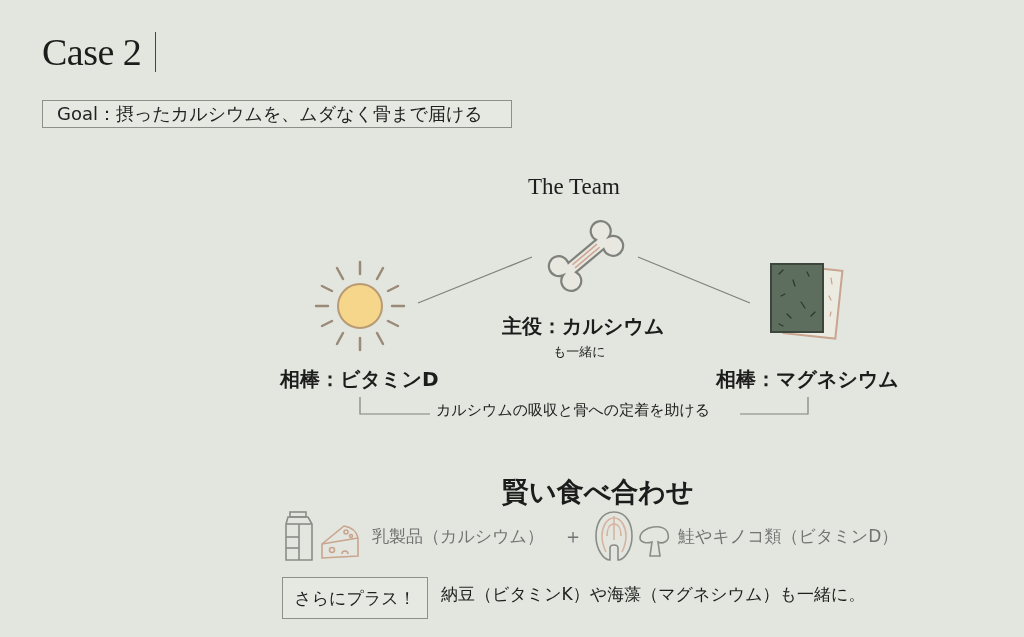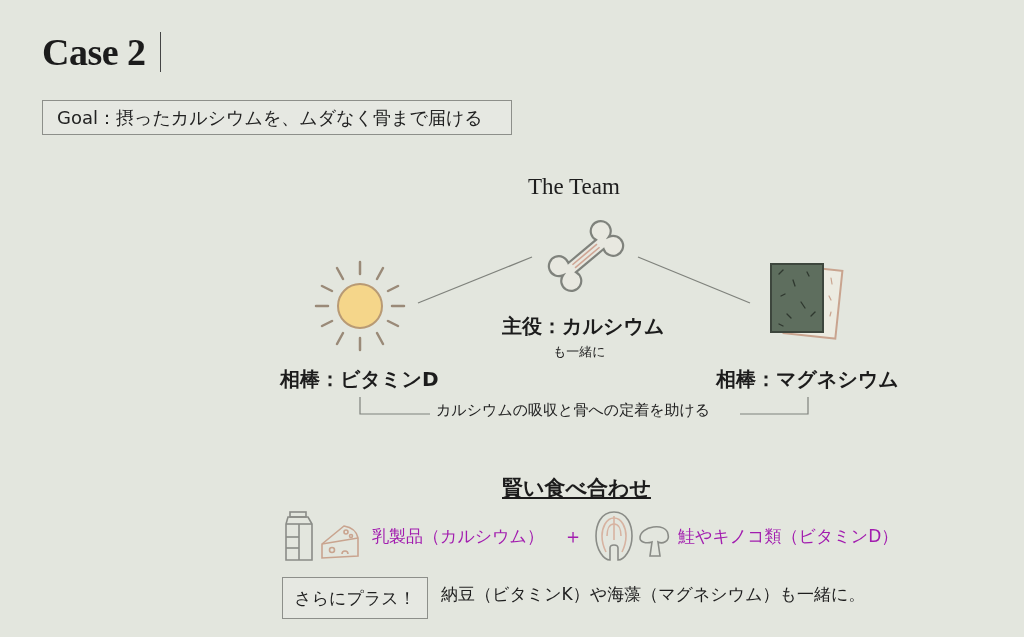--- a/index.html
+++ b/index.html
@@ -7,41 +7,41 @@
     width: 1024px; height: 637px; overflow: hidden;
     background: #e3e6de;
     font-family: "DejaVu Sans", "Liberation Sans", sans-serif;
     color: #1e1e1e;
     position: relative;
   }
   .title {
     position: absolute; left: 42px; top: 30px;
     font-family: "Liberation Serif", "DejaVu Serif", serif;
     font-size: 38px; letter-spacing: -0.5px; color: #1c1c1c;
-    white-space: nowrap; display: flex; align-items: center; font-weight: bold;
+    white-space: nowrap; display: flex; align-items: center;
   }
   .title .sep { display: inline-block; width: 1px; height: 40px; background: #444; margin: 0 14px 0 14px; }
   .goal-box {
-    position: absolute; left: 42px; top: 100px; width: 470px; height: 35px;
+    position: absolute; left: 42px; top: 100px; width: 470px; height: 28px;
     border: 1.5px solid #8d8f8a; background: #e6e8e2; box-sizing: border-box;
     display: flex; align-items: center; padding-left: 14px;
     font-size: 18px; color: #222;
   }
   .team-title {
     position: absolute; left: 528px; top: 174px;
     font-family: "Liberation Serif", "DejaVu Serif", serif;
     font-size: 23px; color: #1e1e1e;
   }
   svg.lines { position: absolute; left: 0; top: 0; }
   .icon { position: absolute; }
   .label-lg { position: absolute; font-size: 20px; font-weight: bold; color: #1c1c1c; white-space: nowrap; }
   .label-sm { position: absolute; font-size: 13px; color: #222; white-space: nowrap; }
   .support-text { position: absolute; left: 436px; top: 401px; font-size: 15px; color: #222; white-space: nowrap; }
-  .combo-title { position: absolute; left: 502px; top: 474px; font-size: 21px; font-weight: bold; color: #1c1c1c; text-decoration: underline; }
-  .combo-row { position: absolute; font-size: 17px; color: #a21caf; white-space: nowrap; }
+  .combo-title { position: absolute; left: 502px; top: 474px; font-size: 27px; font-weight: bold; color: #1c1c1c; }
+  .combo-row { position: absolute; font-size: 17px; color: #737373; white-space: nowrap; }
   .plus-box {
     position: absolute; left: 282px; top: 577px; width: 146px; height: 42px;
     border: 1.5px solid #8d8f8a; background: #e6e8e2; box-sizing: border-box;
     display: flex; align-items: center; justify-content: center;
     font-size: 17px; color: #1e1e1e;
   }
   .plus-text { position: absolute; left: 441px; top: 583px; font-size: 17px; color: #1e1e1e; white-space: nowrap; }
 </style>
 </head>
 <body>

